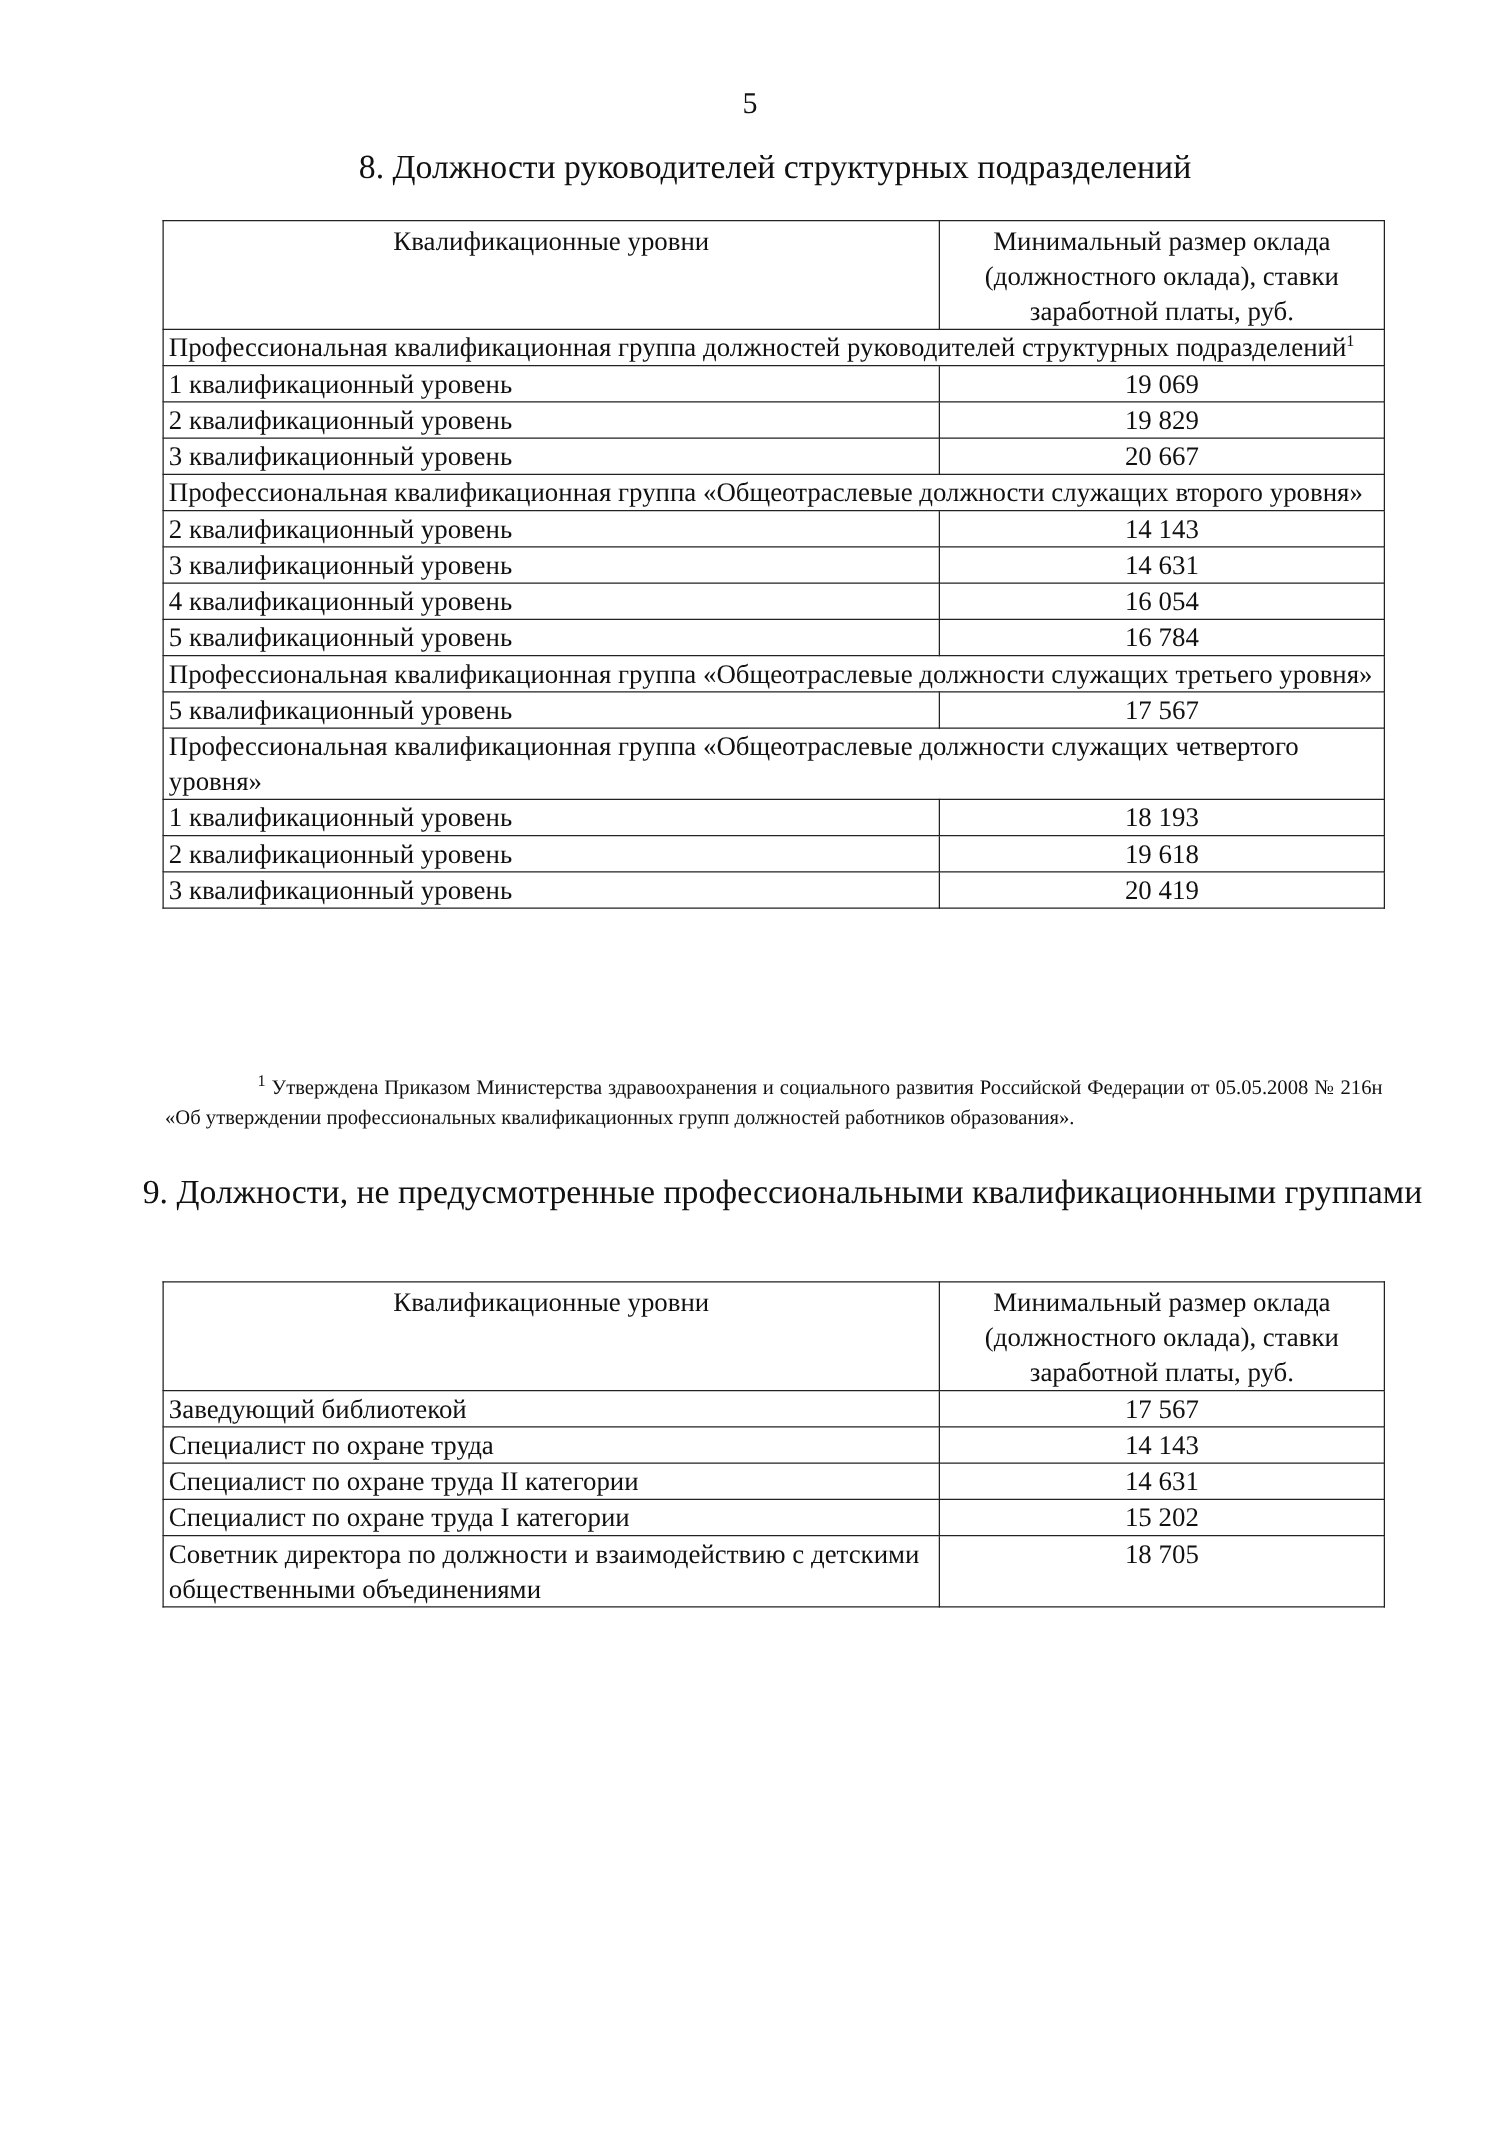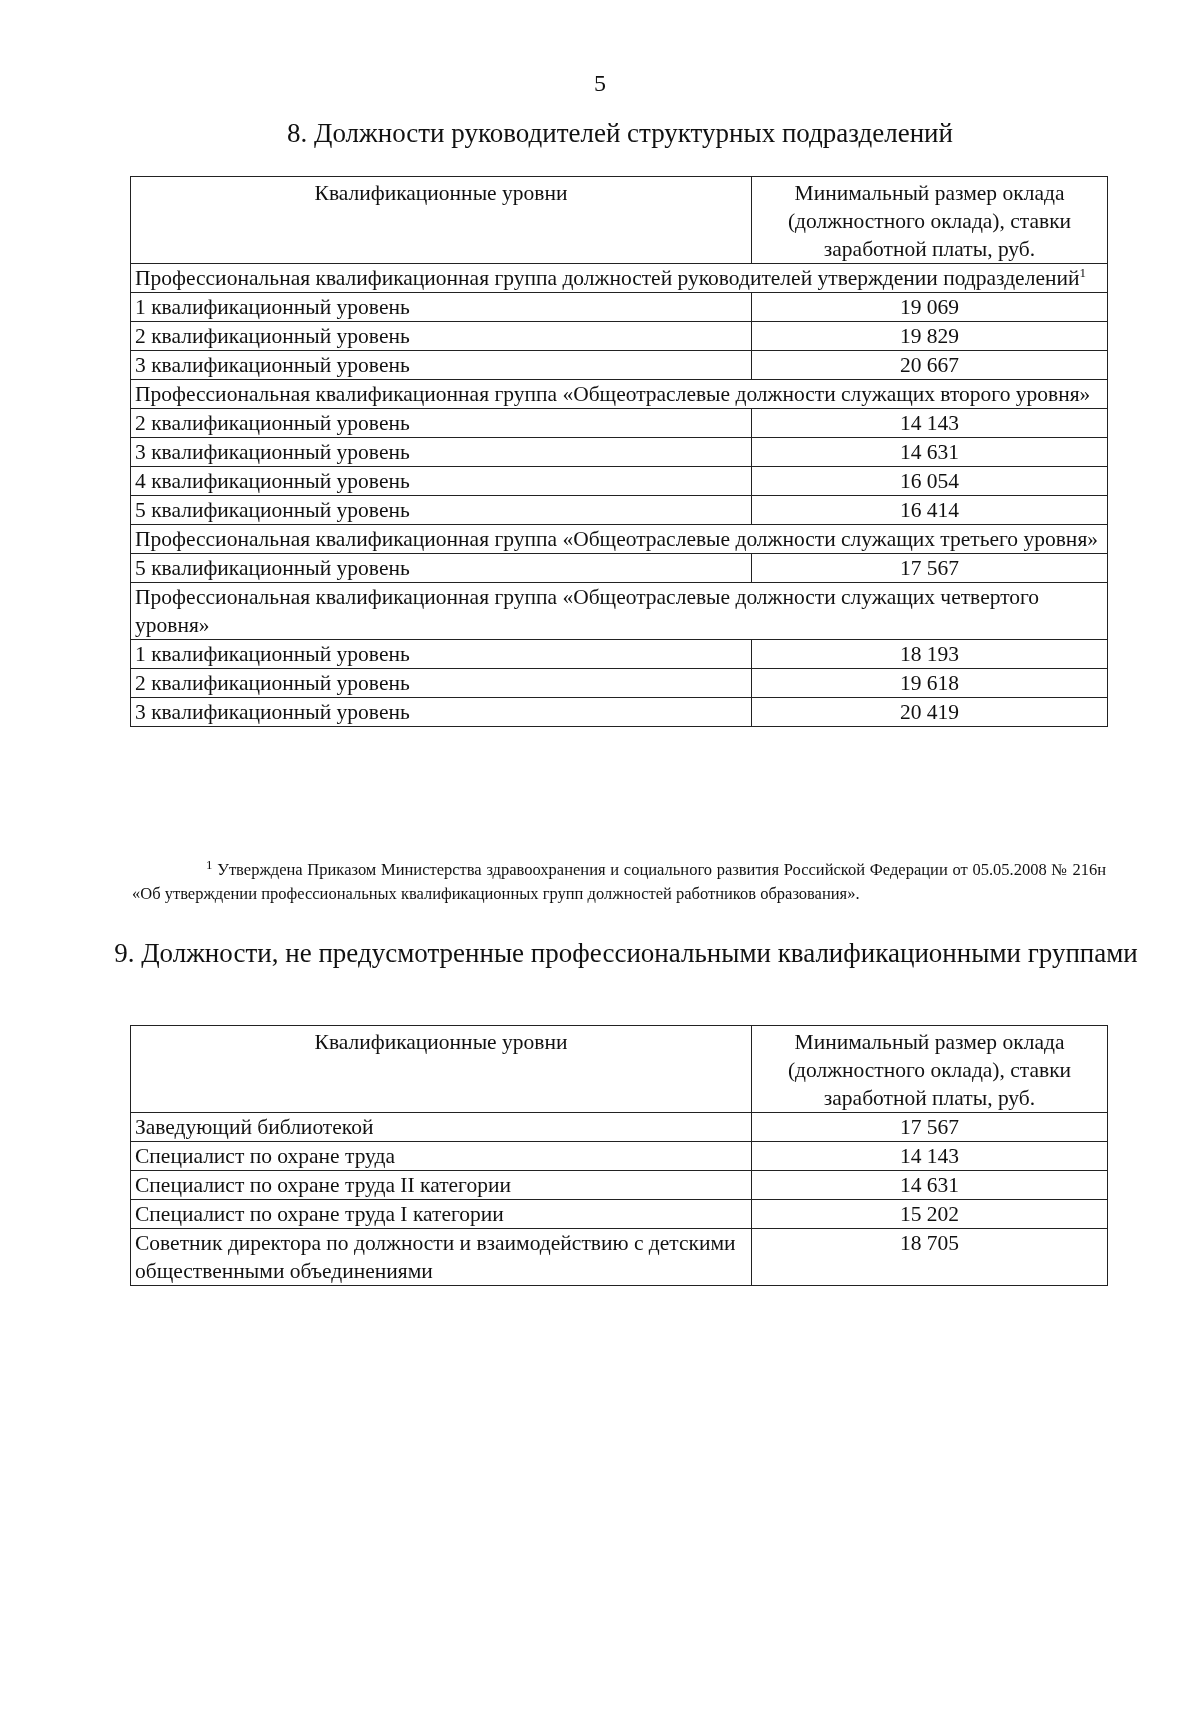--- a/index.html
+++ b/index.html
@@ -29,21 +29,21 @@
 
 <div class="sec-title" id="title8">8. Должности руководителей структурных подразделений</div>
 
 <table id="table8">
   <tbody>
       <tr>
     <th class="col1">Квалификационные уровни</th>
     <th class="col2">Минимальный размер оклада (должностного оклада), ставки заработной платы, руб.</th>
   </tr>
   <tr>
-    <td colspan="2"><span>Профессиональная квалификационная группа должностей руководителей утверждении подразделений</span><sup>1</sup></td>
+    <td colspan="2"><span>Профессиональная квалификационная группа должностей руководителей структурных подразделений</span><sup>1</sup></td>
   </tr>
   <tr>
         <td class="col1">1 квалификационный уровень</td>
         <td class="col2">19 069</td>
       </tr>
   <tr>
         <td class="col1">2 квалификационный уровень</td>
         <td class="col2">19 829</td>
       </tr>
   <tr>
@@ -61,21 +61,21 @@
   <tr>
         <td class="col1">3 квалификационный уровень</td>
         <td class="col2">14 631</td>
       </tr>
   <tr>
         <td class="col1">4 квалификационный уровень</td>
         <td class="col2">16 054</td>
       </tr>
   <tr>
         <td class="col1">5 квалификационный уровень</td>
-        <td class="col2">16 414</td>
+        <td class="col2">16 784</td>
       </tr>
 
   <tr>
         <td colspan="2">Профессиональная квалификационная группа «Общеотраслевые должности служащих третьего уровня»</td>
       </tr>
   <tr>
         <td class="col1">5 квалификационный уровень</td>
         <td class="col2">17 567</td>
       </tr>
 

